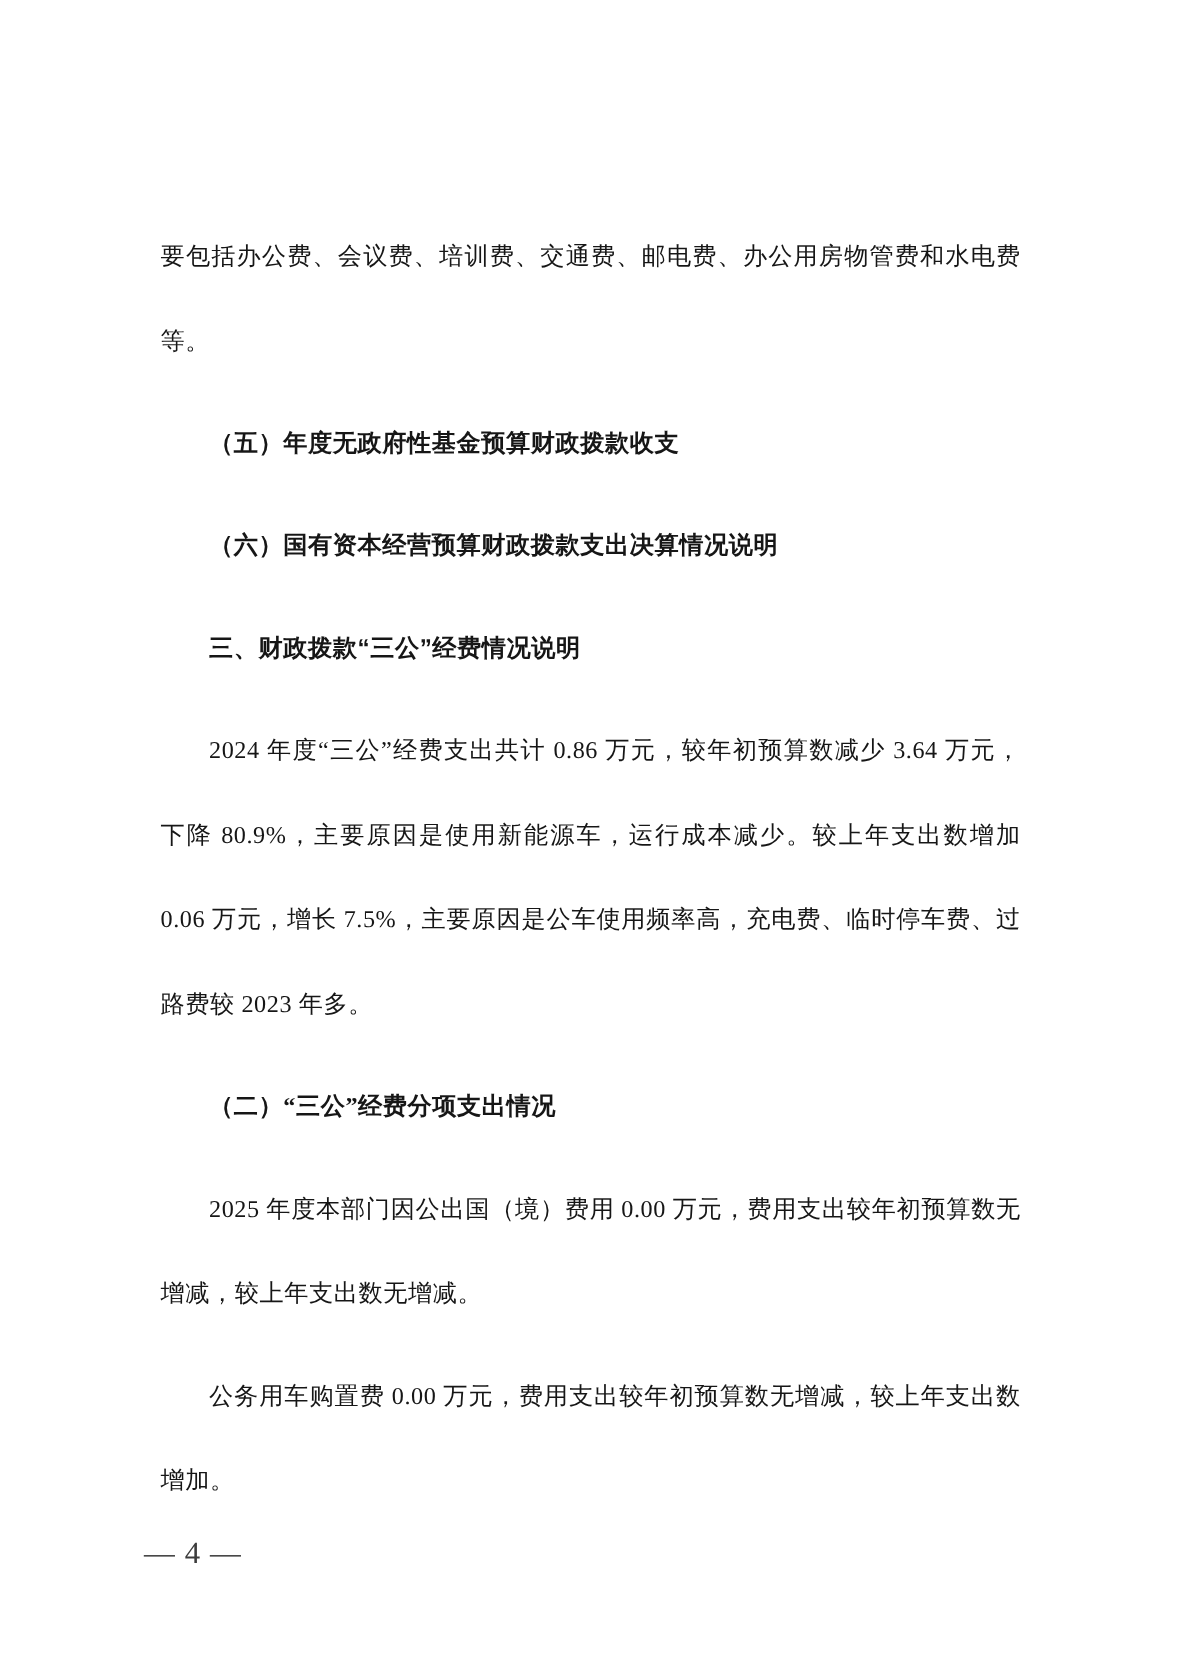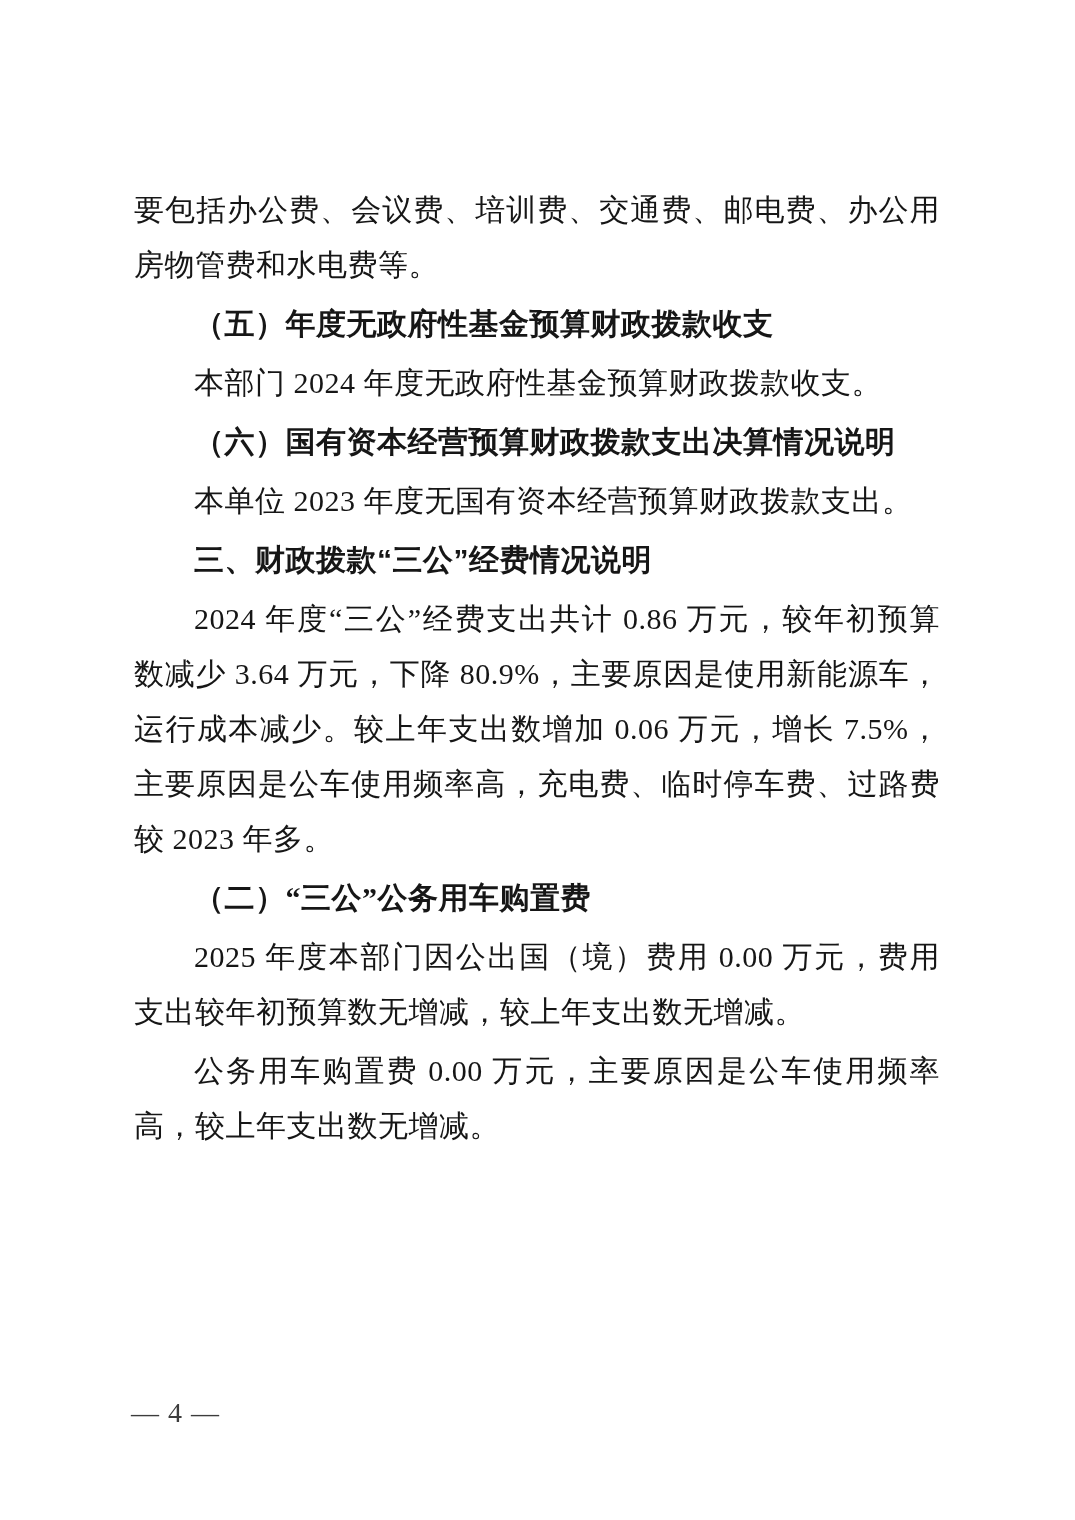--- a/index.html
+++ b/index.html
@@ -13,23 +13,23 @@
     color: #161616;
     font-family: "Liberation Serif", "DejaVu Serif", serif;
   }
   .doc {
     position: absolute;
     left: 130px;
     top: 178px;
     width: 814px;
   }
   .doc p {
-    margin: 4px;
-    font-size: 30px;
-    line-height: 55px;
+    margin: 16px;
+    font-size: 22px;
+    line-height: 77px;
     text-align: justify;
     text-justify: inter-character;
     letter-spacing: 0.5px;
   }
   .doc p.indent { text-indent: 2em; }
   .h1 {
     font-weight: 700;
     font-family: Liberation Sans, sans-serif;
   }
   .h2 { font-weight: 600; }
@@ -43,23 +43,21 @@
     font-family: "Liberation Serif", "DejaVu Serif", serif;
     letter-spacing: 1px;
   }
 </style>
 </head>
 <body>
 
 <main class="doc">
   <p class="body">要包括办公费、会议费、培训费、交通费、邮电费、办公用房物管费和水电费等。</p>
   <p class="h2 indent">（五）年度无政府性基金预算财政拨款收支</p>
-  <p class="body indent">本部门 2024 年度无政府性基金预算财政拨款收支。</p>
   <p class="h2 indent">（六）国有资本经营预算财政拨款支出决算情况说明</p>
-  <p class="body indent">本单位 2023 年度无国有资本经营预算财政拨款支出。</p>
   <p class="h1 indent">三、财政拨款“三公”经费情况说明</p>
   <p class="body indent">2024 年度“三公”经费支出共计 0.86 万元，较年初预算数减少 3.64 万元，下降 80.9%，主要原因是使用新能源车，运行成本减少。较上年支出数增加 0.06 万元，增长 7.5%，主要原因是公车使用频率高，充电费、临时停车费、过路费较 2023 年多。</p>
-  <p class="h2 indent">（二）“三公”公务用车购置费</p>
+  <p class="h2 indent">（二）“三公”经费分项支出情况</p>
   <p class="body indent">2025 年度本部门因公出国（境）费用 0.00 万元，费用支出较年初预算数无增减，较上年支出数无增减。</p>
-  <p class="body indent">公务用车购置费 0.00 万元，主要原因是公车使用频率高，较上年支出数无增减。</p>
+  <p class="body indent">公务用车购置费 0.00 万元，费用支出较年初预算数无增减，较上年支出数增加。</p>
 </main>
 
 <div class="page-footer">— 4 —</div>
 
 </body></html>

